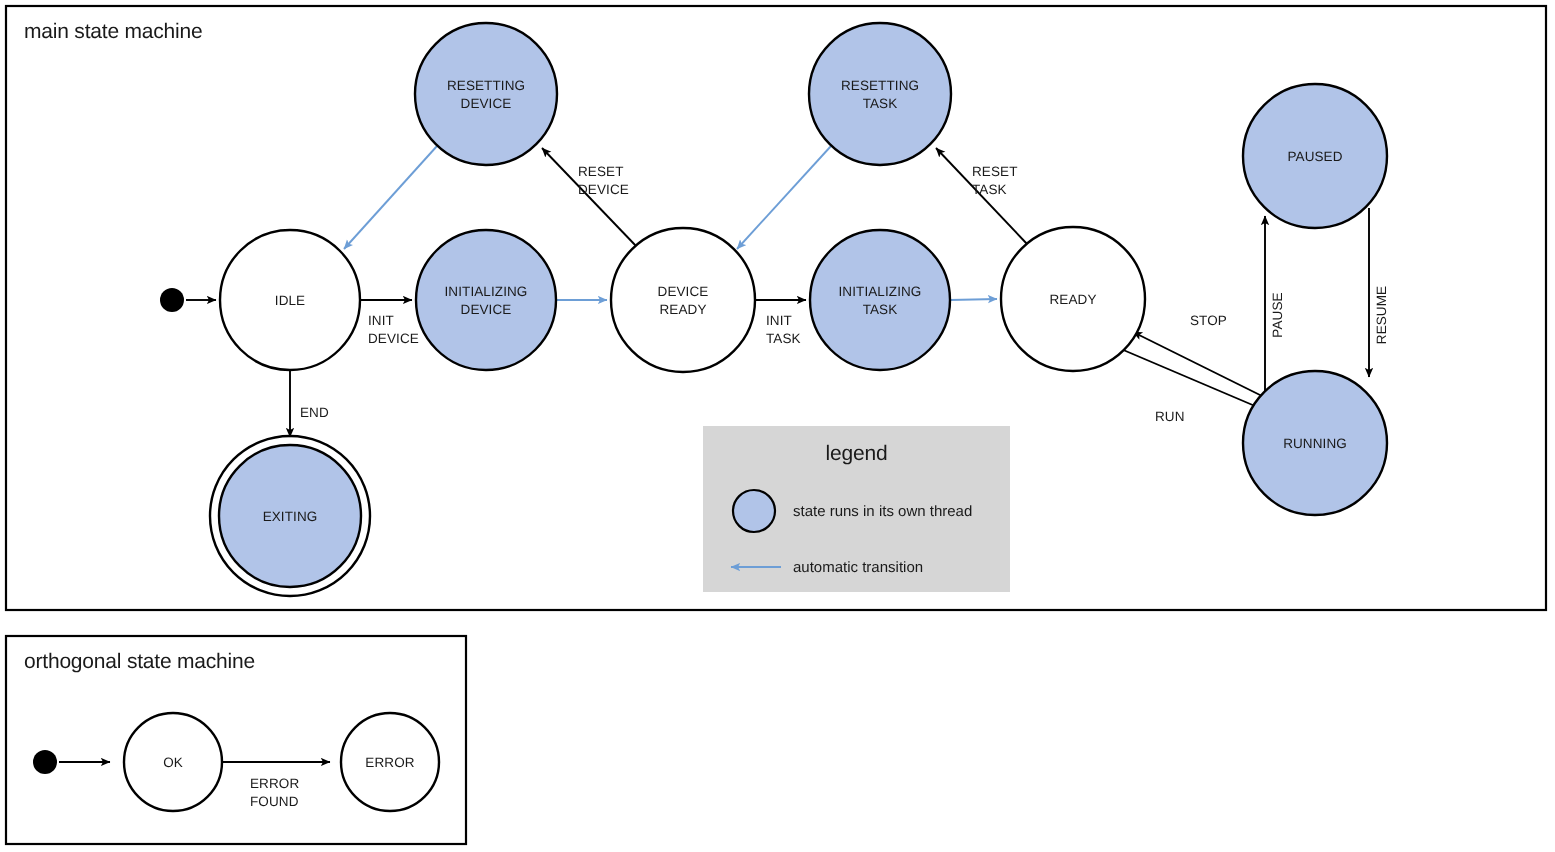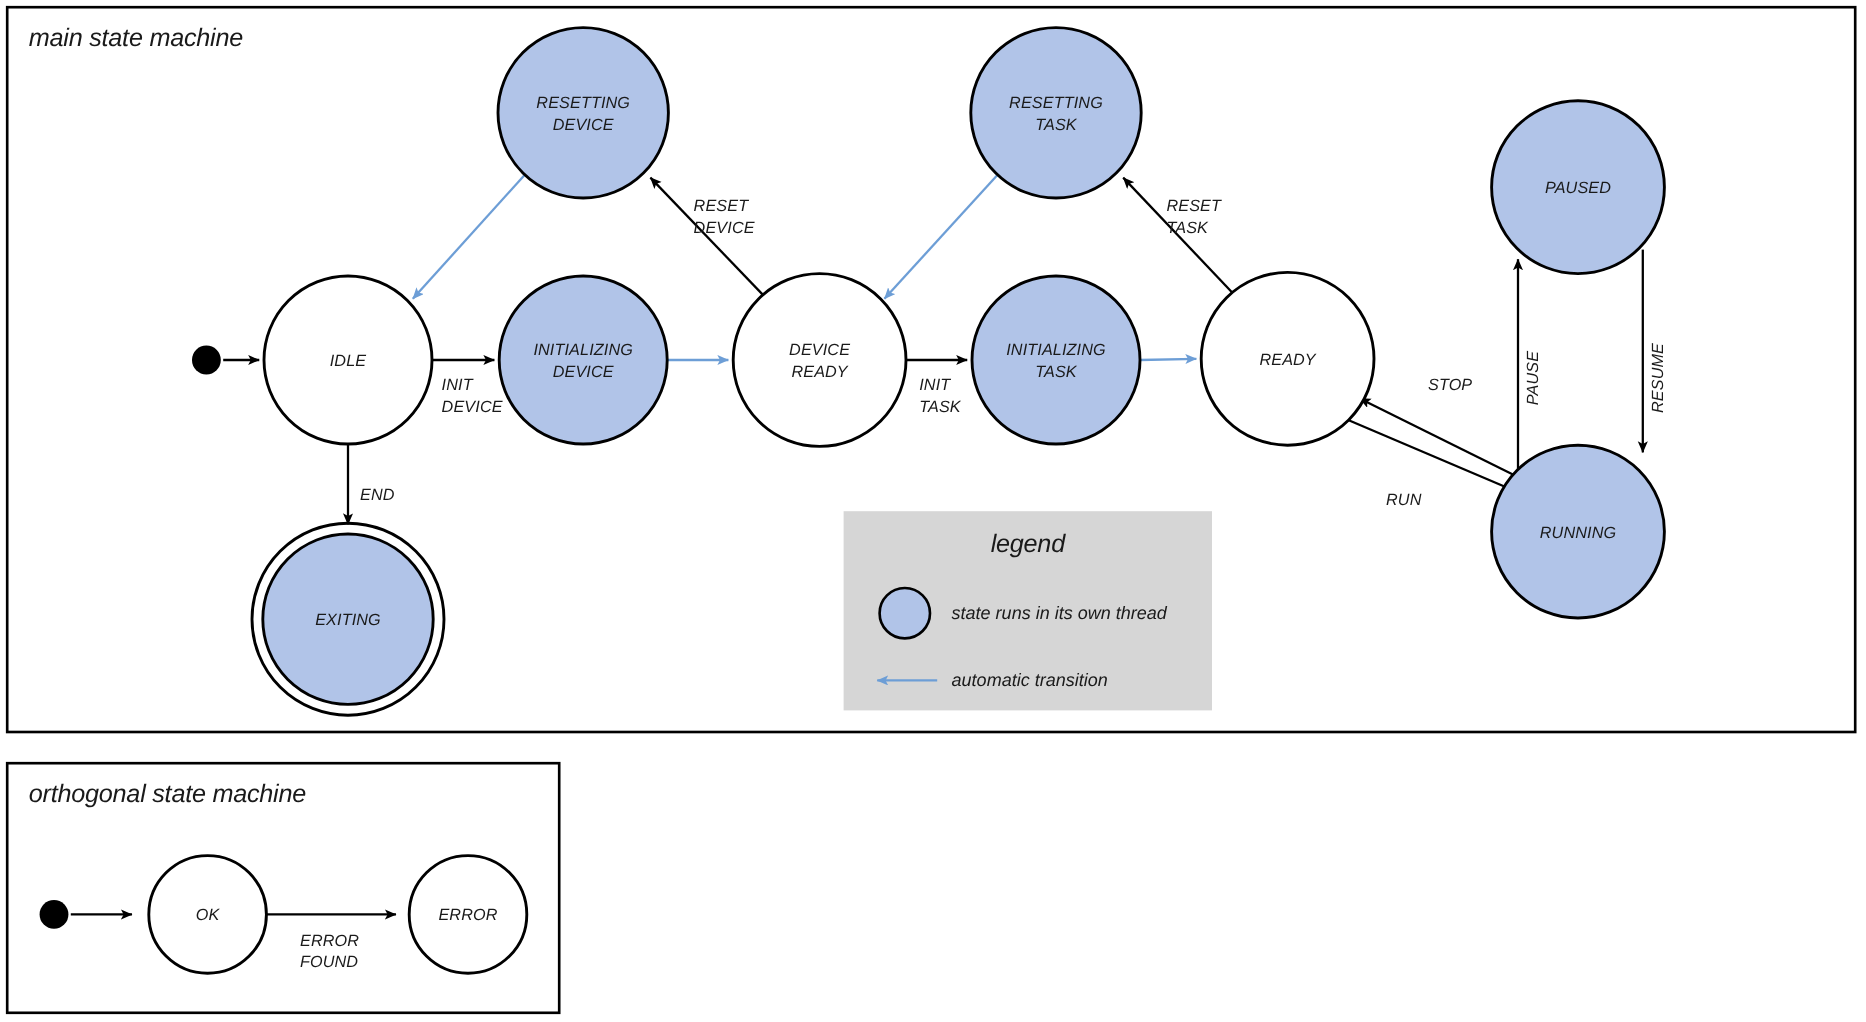--- a/index.html
+++ b/index.html
@@ -14,21 +14,20 @@
     font-family: "Liberation Sans", sans-serif;
     overflow: hidden;
     position: relative;
   }
   #diagram-root {
     position: absolute;
     top: 0;
     left: 0;
     width: 1555px;
     height: 852px;
-    font-style: italic;
   }
   svg.diagram {
     display: block;
     width: 1555px;
     height: 852px;
     shape-rendering: geometricPrecision;
     text-rendering: geometricPrecision;
   }
   .frame-rect {
     fill: #ffffff;

